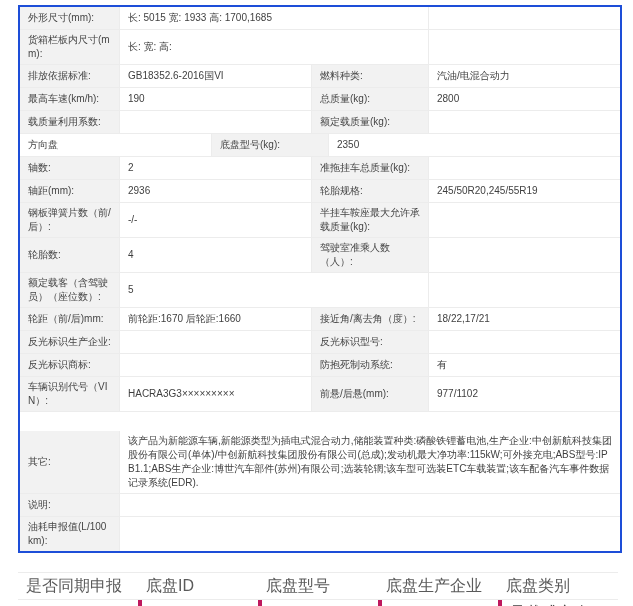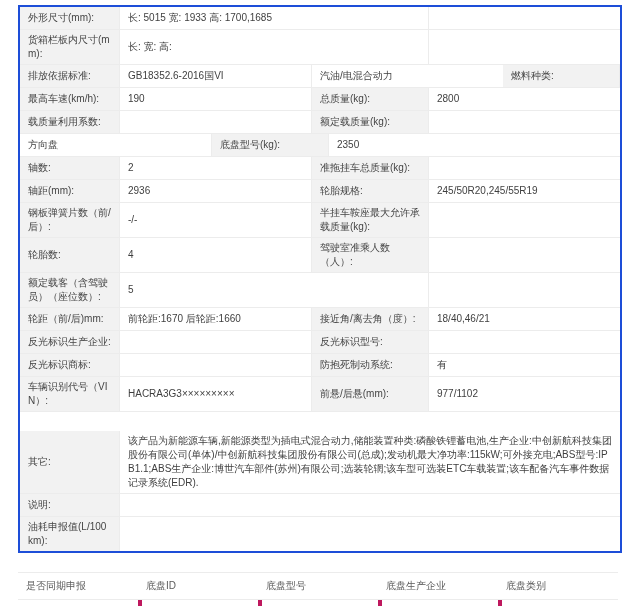--- a/index.html
+++ b/index.html
@@ -19,21 +19,21 @@
   .cell.label{background:#f2f2f2;color:#454545;}
   .w-l1{flex:0 0 100px;}
   .w-v1{flex:0 0 192px;}
   .w-l2{flex:0 0 117px;}
   .w-v2{flex:1 1 auto;}
   .w-wide{flex:0 0 309px;}
   .w-full{flex:1 1 auto;}
   
   .sub-table{width:600px;margin-top:19px;border-top:1px solid #ececec;}
   .sub-row{display:flex;border-bottom:1px solid #ececec;}
-  .sub-cell{box-sizing:border-box;flex:0 0 120px;padding:6px 8px;font-size:10px;
+  .sub-cell{box-sizing:border-box;flex:0 0 120px;padding:6px 8px;font-size:16px;
     line-height:14px;color:#3f3f3f;word-break:break-all;}
   .sub-row.head .sub-cell{color:#5a5a5a;}
   .sub-row.body .sub-cell + .sub-cell{border-left:4px solid #be185d;}
 </style>
 </head>
 <body>
 
 <div class="page">
   <div class="spec-table" id="spec-table">
       <div class="spec-row">
@@ -42,22 +42,22 @@
         <div class="cell value w-v2 last"></div>
       </div>
       <div class="spec-row">
         <div class="cell label w-l1">货箱栏板内尺寸(mm):</div>
         <div class="cell value w-wide">长: 宽: 高:</div>
         <div class="cell value w-v2 last"></div>
       </div>
       <div class="spec-row">
         <div class="cell label w-l1">排放依据标准:</div>
         <div class="cell value w-v1">GB18352.6-2016国VI</div>
+        <div class="cell label w-l2">燃料种类:</div>
         <div class="cell value w-v2 last">汽油/电混合动力</div>
-        <div class="cell label w-l2">燃料种类:</div>
       </div>
       <div class="spec-row">
         <div class="cell label w-l1">最高车速(km/h):</div>
         <div class="cell value w-v1">190</div>
         <div class="cell label w-l2">总质量(kg):</div>
         <div class="cell value w-v2 last">2800</div>
       </div>
       <div class="spec-row">
         <div class="cell label w-l1">载质量利用系数:</div>
         <div class="cell value w-v1"></div>
@@ -95,21 +95,21 @@
       </div>
       <div class="spec-row tall">
         <div class="cell label w-l1">额定载客（含驾驶员）（座位数）:</div>
         <div class="cell value w-wide">5</div>
         <div class="cell value w-v2 last"></div>
       </div>
       <div class="spec-row">
         <div class="cell label w-l1">轮距（前/后)mm:</div>
         <div class="cell value w-v1">前轮距:1670 后轮距:1660</div>
         <div class="cell label w-l2">接近角/离去角（度）:</div>
-        <div class="cell value w-v2 last">18/40,46/21</div>
+        <div class="cell value w-v2 last">18/22,17/21</div>
       </div>
       <div class="spec-row">
         <div class="cell label w-l1">反光标识生产企业:</div>
         <div class="cell value w-v1"></div>
         <div class="cell label w-l2">反光标识型号:</div>
         <div class="cell value w-v2 last"></div>
       </div>
       <div class="spec-row">
         <div class="cell label w-l1">反光标识商标:</div>
         <div class="cell value w-v1"></div>

